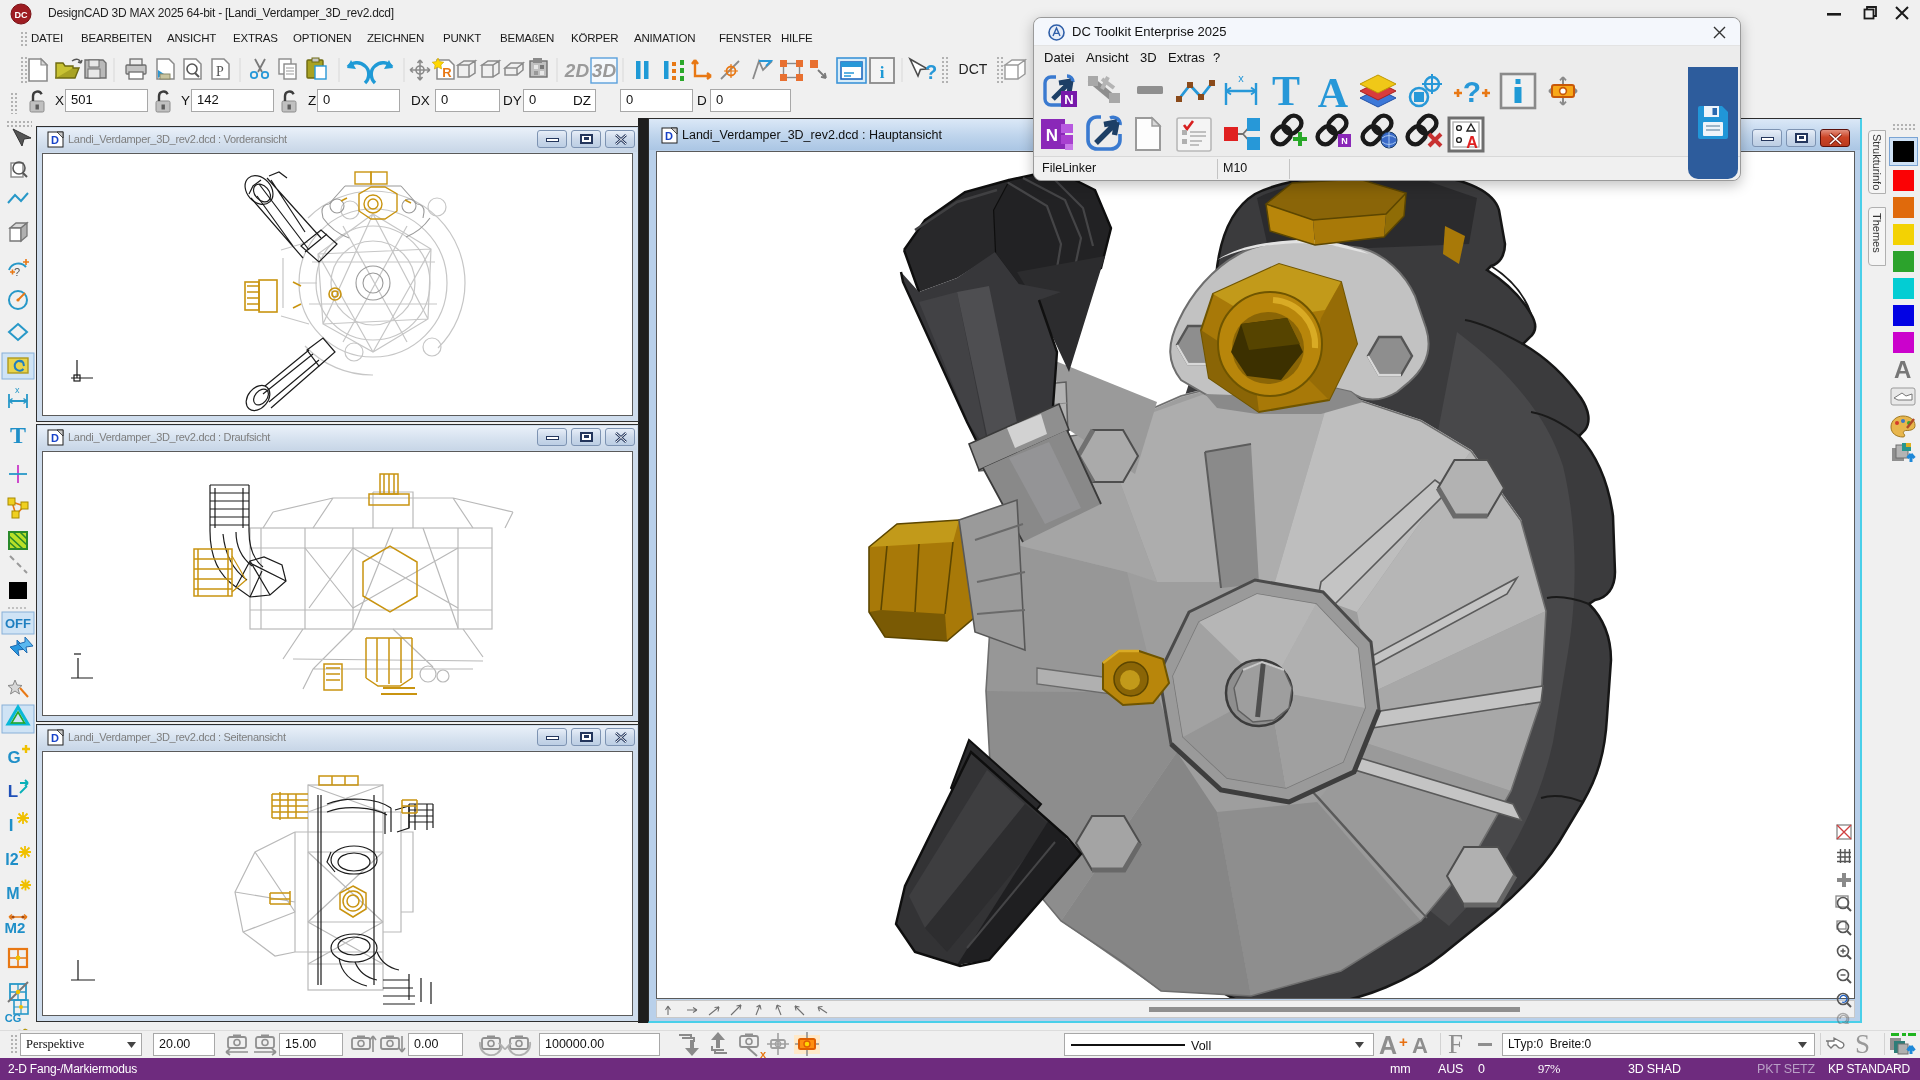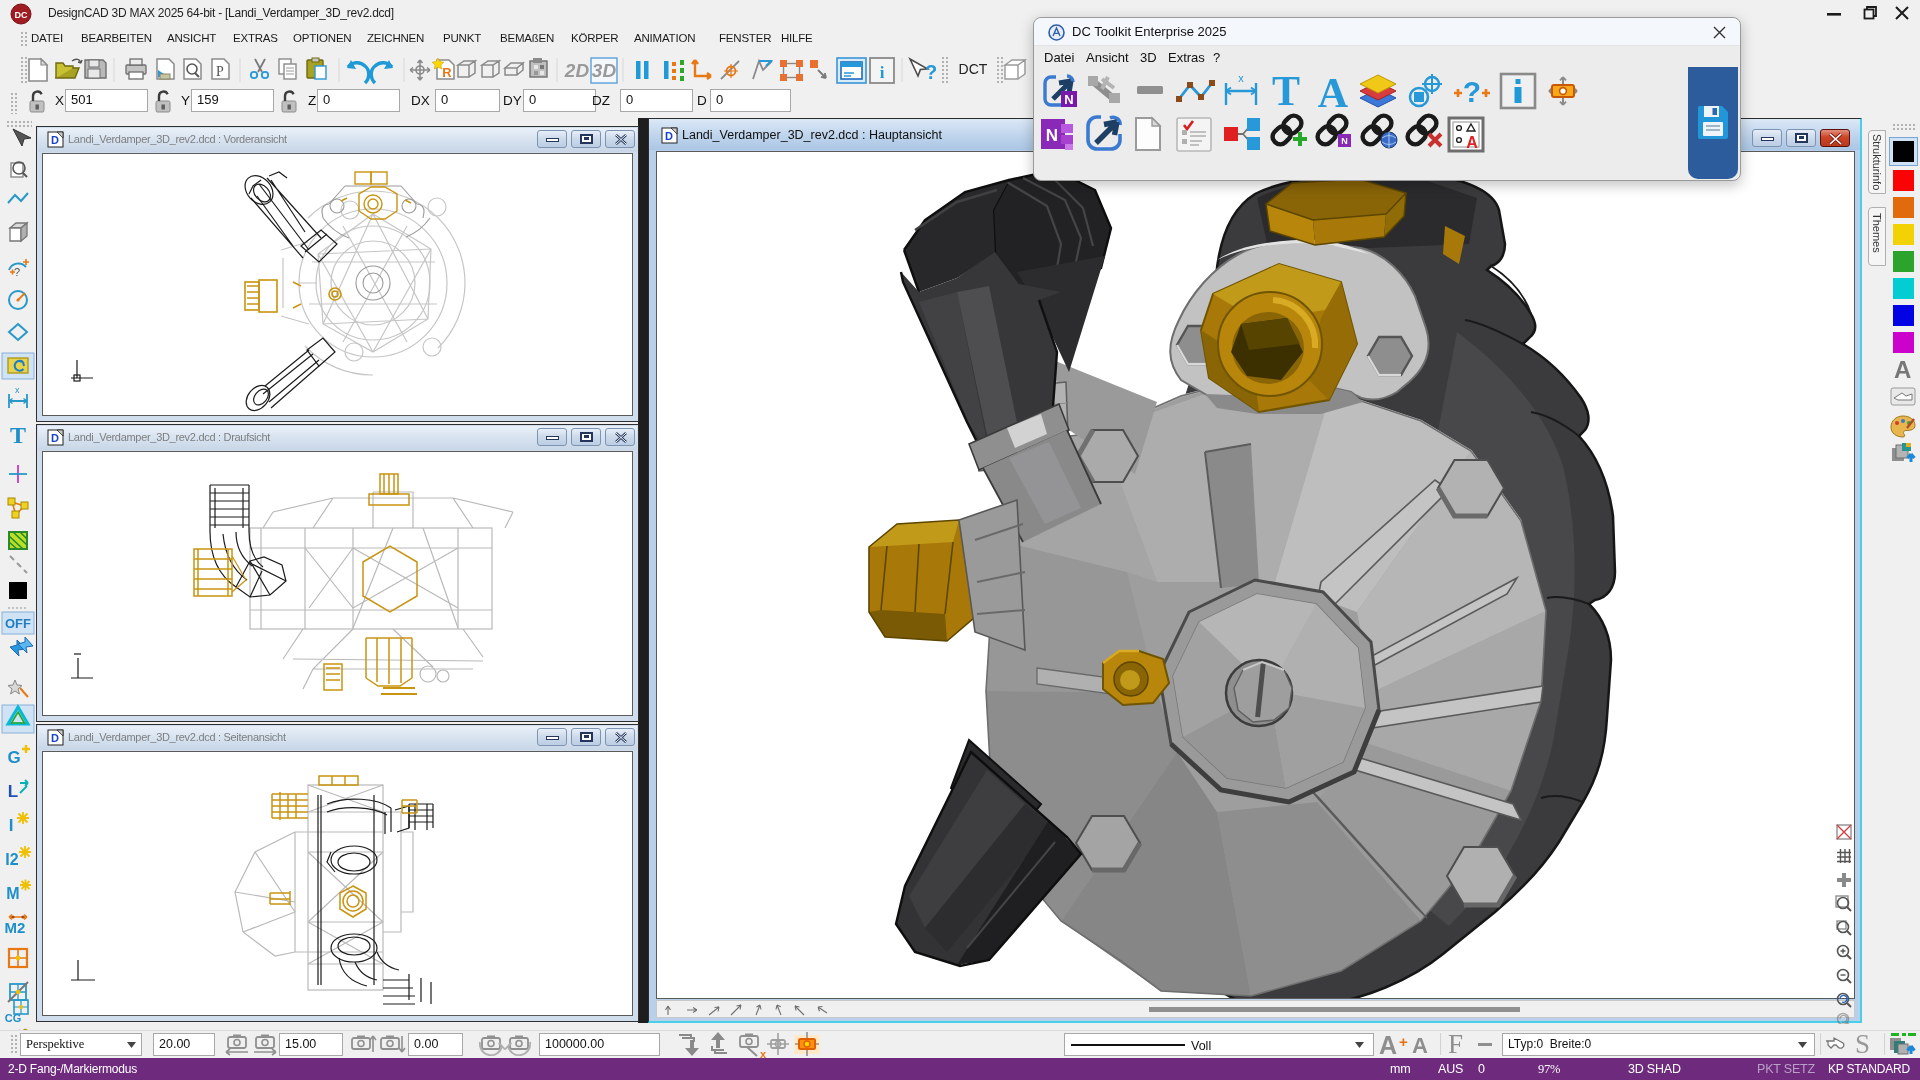--- a/index.html
+++ b/index.html
@@ -214,28 +214,28 @@
   <path d="M1005 13 l7 -5 h13 l-7 5 z M1005 13 h13 v14 h-13 z M1018 13 l7 -5 v14 l-7 5" fill="#fff" stroke="#9a9a9a" stroke-width="1.4"></path>
 </svg>
 <div class="grip" style="left:941px;top:56px;height:28px;"></div>
 <div class="grip" style="left:996px;top:56px;height:28px;"></div>
 
 <div class="abs" style="left:0;top:88px;width:1920px;height:30px;background:#f0f0f0;"></div>
 <div class="grip" style="left:10px;top:92px;height:22px;"></div>
 <div class="txt" style="left:55px;top:93px;font-size:13.5px;color:#111;">X</div>
 <div class="field" style="left:65px;top:89px;width:83px;height:23px;">501</div>
 <div class="txt" style="left:181px;top:93px;font-size:13.5px;color:#111;">Y</div>
-<div class="field" style="left:191px;top:89px;width:83px;height:23px;">159</div>
+<div class="field" style="left:191px;top:89px;width:83px;height:23px;">142</div>
 <div class="txt" style="left:308px;top:93px;font-size:13.5px;color:#111;">Z</div>
 <div class="field" style="left:317px;top:89px;width:83px;height:23px;">0</div>
 <div class="txt" style="left:411px;top:93px;font-size:13.5px;color:#111;">DX</div>
 <div class="field" style="left:435px;top:89px;width:65px;height:23px;">0</div>
 <div class="txt" style="left:503px;top:93px;font-size:13.5px;color:#111;">DY</div>
 <div class="field" style="left:523px;top:89px;width:73px;height:23px;">0</div>
-<div class="txt" style="left:592px;top:93px;font-size:13.5px;color:#111;">DZ</div>
+<div class="txt" style="left:573px;top:93px;font-size:13.5px;color:#111;">DZ</div>
 <div class="field" style="left:620px;top:89px;width:73px;height:23px;">0</div>
 <div class="txt" style="left:697px;top:93px;font-size:13.5px;color:#111;">D</div>
 <div class="field" style="left:710px;top:89px;width:81px;height:23px;">0</div>
 <svg class="abs" style="left:28px;top:89px" width="780" height="24" viewBox="0 0 780 24">
   <g id="lock1" transform="translate(0,0)">
     <rect x="2" y="12" width="14" height="11" rx="1.5" fill="#c0c0c0" stroke="#8c8c8c"></rect>
     <path d="M5 12 v-5 a4.5 4.5 0 0 1 8.6 -1.8" fill="none" stroke="#3c3c3c" stroke-width="2.4"></path>
     <rect x="7.5" y="15.5" width="3.4" height="5" fill="#5c5c5c"></rect>
   </g>
   <use href="#lock1" x="126"></use>
@@ -980,20 +980,26 @@
     <g transform="translate(432,67)">
       <rect x="-17" y="-16" width="34" height="33" fill="#fff" stroke="#6e6e6e" stroke-width="3"></rect>
       <rect x="-13" y="-12" width="26" height="25" fill="none" stroke="#b0b0b0" stroke-width="1.4"></rect>
       <circle cx="-7" cy="-6" r="2.4" fill="none" stroke="#222" stroke-width="1.4"></circle>
       <path d="M5 -10 l4 7 h-8 z" fill="none" stroke="#222" stroke-width="1.4"></path>
       <circle cx="-7" cy="6" r="2.4" fill="none" stroke="#222" stroke-width="1.4"></circle>
       <text x="6" y="14" font-size="16" font-weight="bold" fill="#e02020" text-anchor="middle">A</text>
     </g>
   </svg>
 
+  <div class="abs" style="left:0;right:0;bottom:0;height:24px;background:#f0f0f0;border-top:1px solid #d8d8d8;border-radius:0 0 8px 8px;">
+    <div class="abs" style="left:8px;top:4px;font-size:12.5px;color:#111;">FileLinker</div>
+    <div class="abs" style="left:183px;top:2px;width:1px;height:20px;background:#c4c4c4;"></div>
+    <div class="abs" style="left:189px;top:4px;font-size:12.5px;color:#111;">M10</div>
+    <div class="abs" style="left:255px;top:2px;width:1px;height:20px;background:#c4c4c4;"></div>
+  </div>
 </div>
 
 <div class="abs" style="left:1688px;top:67px;width:50px;height:112px;background:#2d5c9c;border-radius:0 0 10px 10px;">
   <svg class="abs" style="left:9px;top:38px" width="32" height="34" viewBox="0 0 32 34">
     <path d="M3 1 h22 l6 6 v25 a2 2 0 0 1 -2 2 h-26 a2 2 0 0 1 -2 -2 v-29 a2 2 0 0 1 2 -2 z" fill="#2196d8"></path>
     <rect x="7" y="1" width="15" height="11" fill="#eef4fa"></rect>
     <rect x="15.5" y="3" width="4.5" height="7" fill="#2a6ab0"></rect>
     <rect x="6" y="17" width="20" height="14" rx="1" fill="#eef4fa"></rect>
     <rect x="9" y="20" width="14" height="2" fill="#9fb6c8"></rect>
     <rect x="9" y="24" width="14" height="2" fill="#9fb6c8"></rect>

